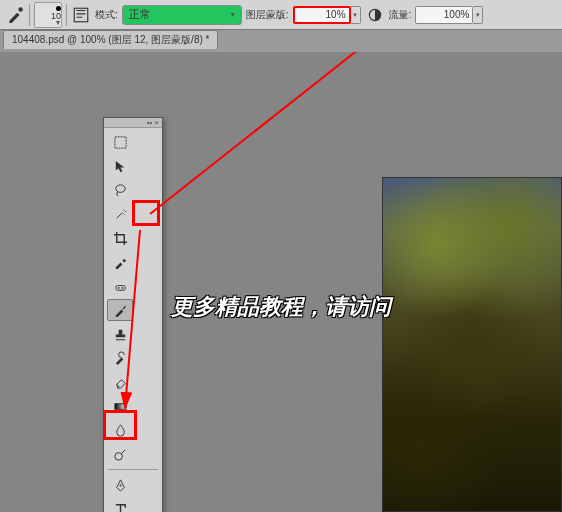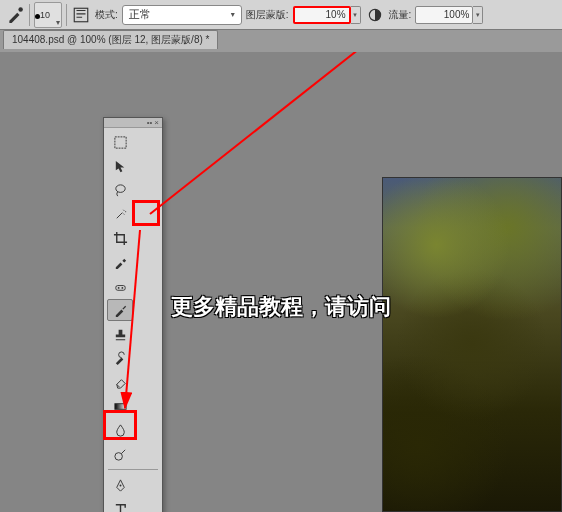--- a/index.html
+++ b/index.html
@@ -1,25 +1,25 @@
 <!DOCTYPE html>
 <html><head>
 <meta charset="utf-8">
 <style>
 *{margin:0;padding:0;box-sizing:border-box;font-family:Arial,"Microsoft YaHei",sans-serif}
 body{width:562px;height:512px;background:#858585;overflow:hidden;position:relative}
 .toolbar{height:30px;background:#d4d4d4;border-bottom:1px solid #7a7a7a;display:flex;align-items:center;padding:0 5px;gap:4px;font-size:11px;color:#333}
 .tb-icon{width:20px;height:20px;display:flex;align-items:center;justify-content:center;border:1px solid transparent;border-radius:2px}
-.brush-sz{display:flex;flex-direction:row;align-items:center;width:28px;height:26px;border:1px solid #999;border-radius:2px;background:#e0e0e0;position:relative}
+.brush-sz{display:flex;flex-direction:column;align-items:flex-end;width:28px;height:26px;border:1px solid #999;border-radius:2px;background:#e0e0e0;position:relative}
 .brush-sz .dot{width:5px;height:5px;background:#000;border-radius:50%;margin-top:3px}
 .brush-sz .num{font-size:9px;line-height:10px}
 .brush-sz:after{content:"▾";position:absolute;right:1px;bottom:0;font-size:8px;color:#555}
 .divider{width:1px;height:22px;background:#9a9a9a}
 .lbl{font-size:10px;color:#333;white-space:nowrap}
-.select{height:20px;min-width:120px;background:#ffffff;border:1px solid #888;border-radius:3px;display:flex;align-items:center;padding:0 6px;font-size:11px;justify-content:space-between}
+.select{height:20px;min-width:120px;background:#22c55e;border:1px solid #888;border-radius:3px;display:flex;align-items:center;padding:0 6px;font-size:11px;justify-content:space-between}
 .select:after{content:"▾";font-size:8px;color:#555;margin-left:4px}
 .pct-box{height:18px;width:58px;background:#f5f5f5;border:1px solid #888;border-radius:2px;display:flex;align-items:center;justify-content:flex-end;padding:0 3px;font-size:10px}
 .pct-dd{width:10px;height:18px;border:1px solid #888;border-left:none;border-radius:0 2px 2px 0;background:#d8d8d8;display:flex;align-items:center;justify-content:center;font-size:7px;color:#555}
 .highlight-red{border:2px solid #ff0000!important}
 .tabbar{height:22px;background:#9a9a9a;display:flex;align-items:flex-start;padding-left:3px}
 .tab{background:#c8c8c8;border:1px solid #7a7a7a;border-bottom:none;padding:2px 8px;font-size:10px;color:#333;border-radius:2px 2px 0 0}
 .canvas-area{position:relative;width:100%;height:460px;background:#858585}
 .tool-panel{position:absolute;left:103px;top:65px;width:60px;background:#d4d4d4;border:1px solid #555;box-shadow:2px 2px 5px rgba(0,0,0,.3)}
 .tp-head{height:10px;background:#bdbdbd;border-bottom:1px solid #999;display:flex;justify-content:flex-end;align-items:center;padding:0 3px}
 .tp-head span{font-size:8px;color:#555;margin-left:2px}
@@ -27,21 +27,21 @@
 .tool{width:26px;height:22px;display:flex;align-items:center;justify-content:center;color:#333;font-size:13px;margin:1px;border:1px solid transparent;border-radius:2px;position:relative}
 .tool.sel{background:#b8b8b8;border-color:#777}
 .tool svg{width:15px;height:15px}
 .tp-div{width:50px;height:1px;background:#999;margin:3px auto}
 .image-preview{position:absolute;right:0;top:125px;width:180px;height:335px;background:linear-gradient(to bottom,#4a5a78 0%,#5e6850 15%,#4a4820 40%,#2a2808 70%,#1a1805 100%);border:1px solid #333;overflow:hidden}
 .tree-texture{position:absolute;inset:0;background:
  radial-gradient(circle at 30% 20%,#7a8530 0%,transparent 25%),
  radial-gradient(circle at 70% 15%,#6a7528 0%,transparent 30%),
  radial-gradient(circle at 50% 50%,#3a3810 0%,transparent 40%),
  radial-gradient(circle at 20% 80%,#2a2805 0%,transparent 30%)}
-.overlay-text{position:absolute;left:50%;top:240px;transform:translateX(-50%);white-space:nowrap;font-size:22px;font-weight:900;display:flex;text-shadow:1px 1px 0 #000,-1px -1px 0 #000,1px -1px 0 #000,-1px 1px 0 #000}
+.overlay-text{position:absolute;left:50%;top:240px;transform:translateX(-50%);white-space:nowrap;font-size:22px;font-weight:900;font-style:italic;display:flex;text-shadow:1px 1px 0 #000,-1px -1px 0 #000,1px -1px 0 #000,-1px 1px 0 #000}
 .ot-white{color:#fff}
 .ot-cyan{color:#1ec8e8}
 .arrows{position:absolute;inset:0;pointer-events:none}
 .red-box{position:absolute;border:3px solid #ff0000}
 </style>
 </head>
 <body>
 
 <div class="toolbar">
   <div class="tb-icon">

